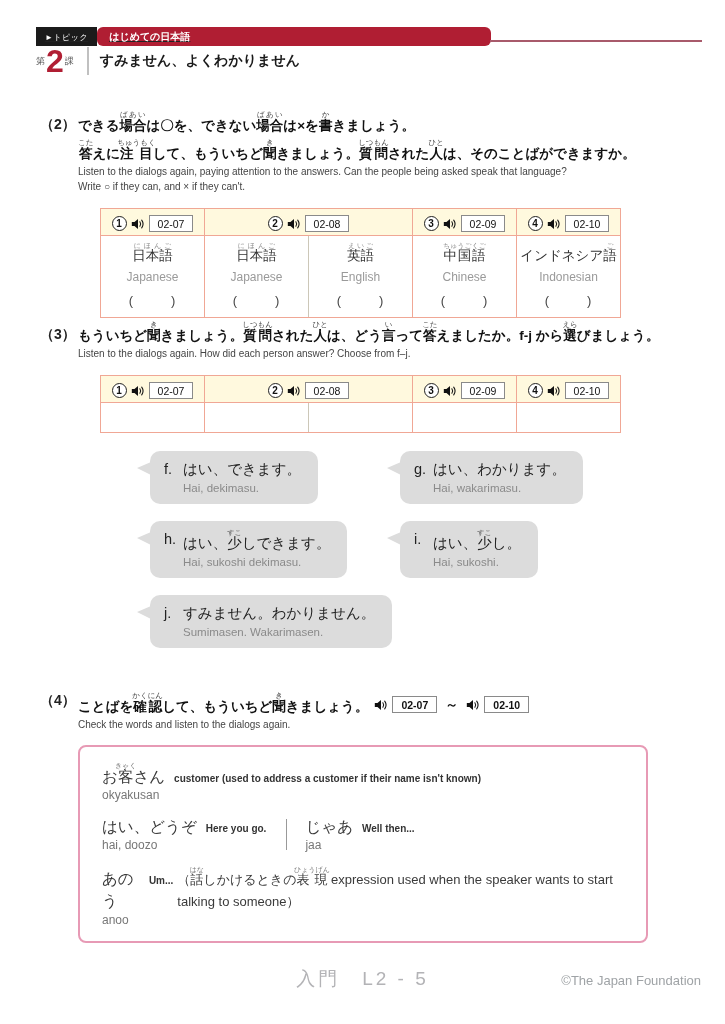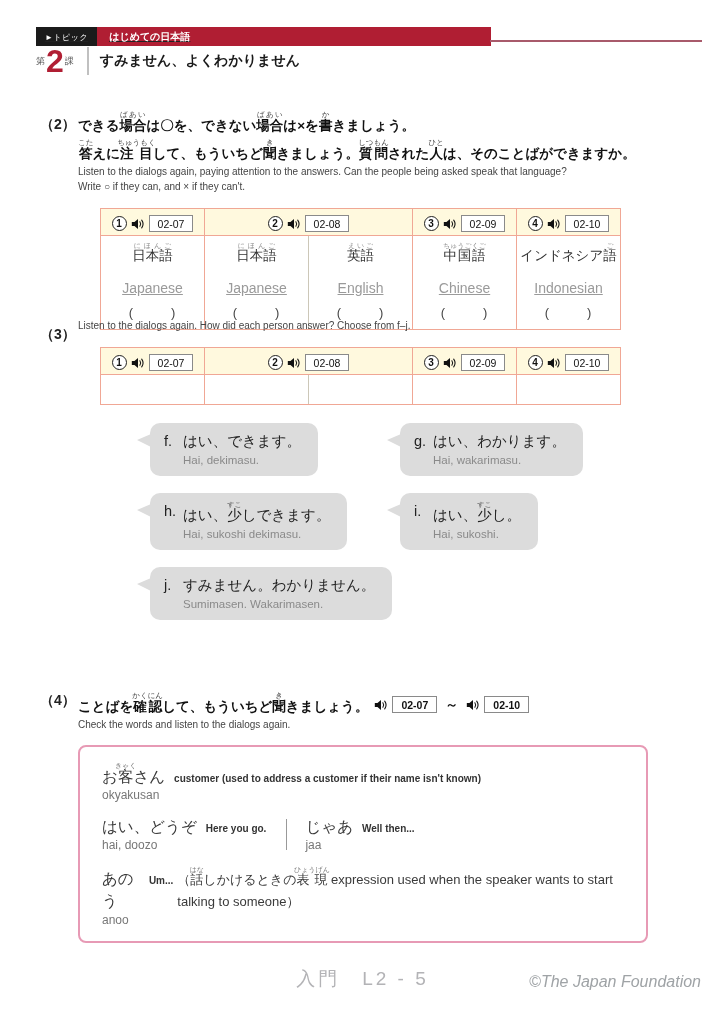--- a/index.html
+++ b/index.html
@@ -2,21 +2,21 @@
 <html><head>
 <meta charset="utf-8">
 <style>
   * { margin:0; padding:0; box-sizing:border-box; }
   html,body { width:725px; height:1024px; background:#fff; font-family:"Liberation Sans","DejaVu Sans",sans-serif; color:#222; }
   #page { position:relative; width:725px; height:1024px; background:#fff; overflow:hidden; }
 
   
   #topic-bar { position:absolute; left:36px; top:27px; display:flex; align-items:stretch;text-decoration:underline; }
   .tab-black { background:#1b1b1b; color:#fff; font-size:8px; padding:4px 9px 3px; letter-spacing:.5px; display:flex; align-items:center; }
-  .tab-red { background:#b01e33; color:#fff; font-size:10px; font-weight:bold; padding:3px 14px 2px 12px; width:394px; display:flex; align-items:center; }
+  .tab-red { background:#b01e33; color:#fff; font-size:10px; font-weight:bold; padding:3px 14px 2px 12px; width:394px; display:flex; align-items:center;border-radius:6px; }
   #red-underline { position:absolute; left:490px; top:40px; width:212px; height:2px; background:#a85a6b; }
   #lesson-row { position:absolute; left:36px; top:46px; display:flex; align-items:center; }
   .lsn-small { font-size:9px; color:#555; align-self:center; }
   .lsn-num { font-size:32px; font-weight:bold; color:#b01e33; line-height:30px; margin:0 1px; }
   .lsn-div { width:2px; height:28px; background:#c0c0c0; margin:0 11px 0 13px; }
   .lsn-title { font-size:14px; font-weight:bold; color:#1a1a1a; }
 
   
   .sec { position:absolute; left:40px; width:660px; }
   .sec-head { display:flex; }
@@ -38,21 +38,21 @@
   .lang-table td { border:0; }
   .lang-table .hd { background:#fff9de; border-top:1.5px solid #f0a795; border-bottom:1.5px solid #f0a795; padding:4px 0 3px; text-align:center; }
   .lang-table .hd .chip { justify-content:center; }
   .bl-group { border-left:1.5px solid #f0a795 !important; }
   .bl-light { border-left:1px solid #ccc7b8 !important; }
   .br-out { border-right:1.5px solid #f0a795 !important; }
   .bb-out { border-bottom:1.5px solid #f0a795 !important; }
   .cell { text-align:center; vertical-align:top; padding:6px 0 9px; }
   .cell .lang { font-size:13.5px; color:#333; line-height:17px; }
   .cell .lang ruby rt { font-size:7px; color:#888; }
-  .cell .lname { font-size:14px; color:#9a9a9a; margin-top:16px;text-decoration:underline; }
+  .cell .lname { font-size:12px; color:#9a9a9a; margin-top:6px; }
   .cell .ans { font-size:13px; color:#444; margin-top:9px; letter-spacing:1px; }
   .empty-cell { height:30px; }
 
   
   #bubbles { margin:18px 0 0 72px; }
   .b-row { display:flex; margin-bottom:17px; }
   .b-slot { width:250px; flex:none; }
   .bubble { position:relative; display:inline-block; background:#dcdcdc; border-radius:10px; padding:8px 17px 8px 14px; }
   .bubble:before { content:""; position:absolute; left:-13px; top:11px; border-style:solid; border-width:6px 14px 7px 0; border-color:transparent #dcdcdc transparent transparent; }
   .b-jp { display:flex; font-size:14.5px; color:#222; line-height:21px; }
@@ -69,21 +69,21 @@
   .v-top { display:flex; align-items:baseline; }
   .v-word { font-size:15.5px; color:#3a3a3a; line-height:22px; }
   .v-word ruby rt { font-size:7px; color:#777; }
   .v-note { font-size:10px; color:#333; margin-left:9px;font-weight:bold; }
   .v-ro { font-size:12px; color:#777; line-height:15px; }
   .v-pair { display:flex; }
   .v-divider { width:1px; background:#999; margin:3px 18px 3px 20px; }
 
   
   #footer-center { position:absolute; left:0; top:966px; width:725px; text-align:center; font-size:19px; color:#b3b3b6; letter-spacing:3px; }
-  #footer-right { position:absolute; right:24px; top:973px; font-size:16px; color:#9fa3a6;font-style:italic; }
+  #footer-right { position:absolute; right:24px; top:973px; font-size:13px; color:#9fa3a6; }
 </style>
 </head>
 <body>
 
 <div id="page">
 
   <div id="topic-bar">
     <div class="tab-black">
         <span>►トピック</span>
       </div>
@@ -205,20 +205,21 @@
         </tbody>
           </table>
       </div>
     </div>
   </div>
 
   <div class="sec" style="top:318px;">
     <div class="sec-head">
       <div class="sec-num">（3）</div>
       <div class="sec-body">
+        <div class="jp-line">もういちど<ruby>聞<rt>き</rt></ruby>きましょう。<ruby>質問<rt>しつもん</rt></ruby>された<ruby>人<rt>ひと</rt></ruby>は、どう<ruby>言<rt>い</rt></ruby>って<ruby>答<rt>こた</rt></ruby>えましたか。f-j から<ruby>選<rt>えら</rt></ruby>びましょう。</div>
         <div class="en-block">
           <div class="en-line">Listen to the dialogs again. How did each person answer? Choose from f–j.</div>
         </div>
 
         <table class="lang-table">
           <colgroup>
               <col style="width:104px">
               <col style="width:104px">
               <col style="width:104px">
               <col style="width:104px">

